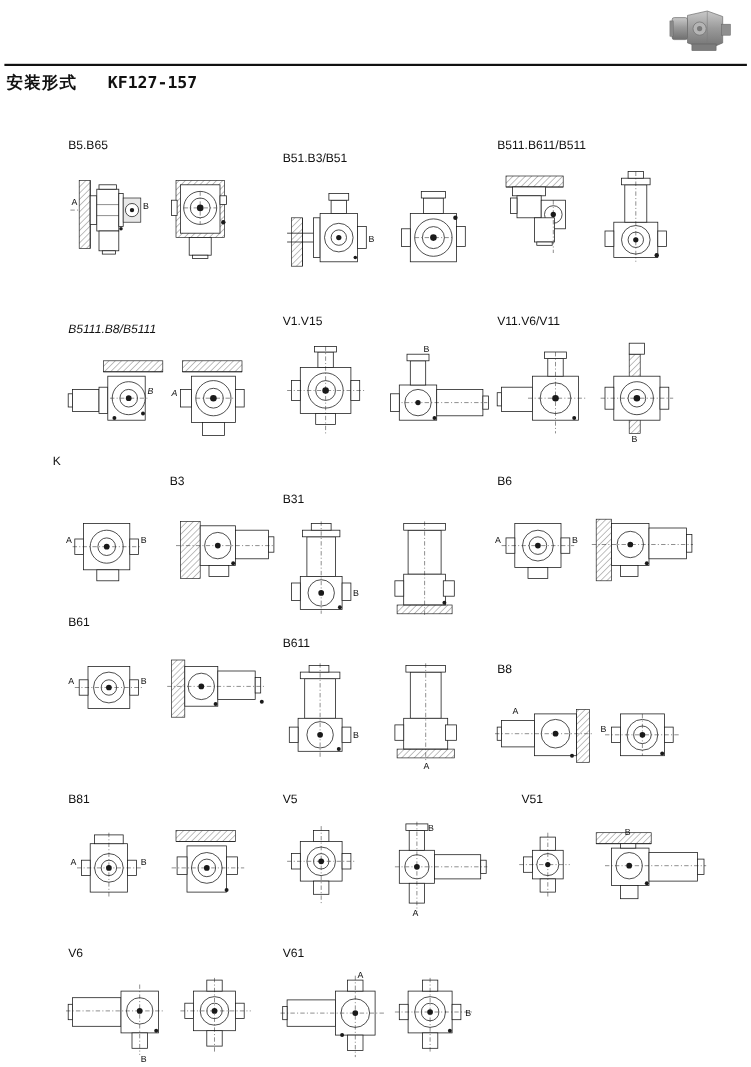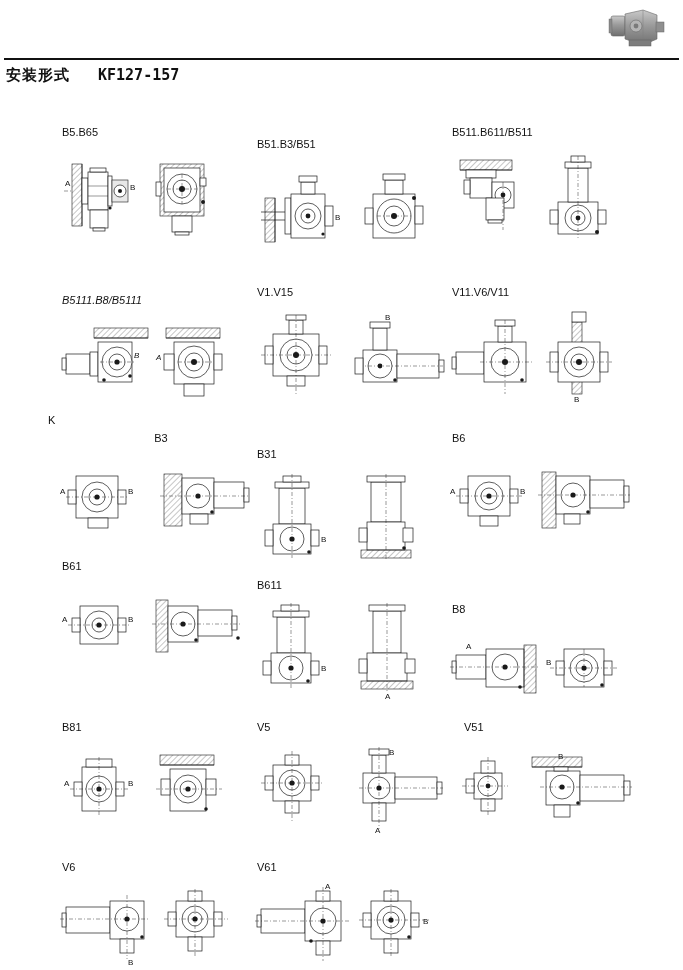--- a/index.html
+++ b/index.html
@@ -527,21 +527,21 @@
       <rect x="117" y="18" width="14" height="18" class="fillw"></rect>
       <rect x="114" y="12" width="20" height="6" class="fillw"></rect>
       <text class="lbl" x="134" y="18">B</text>
       <rect x="117" y="66" width="14" height="18" class="fillw"></rect>
       <text class="lbl" x="120" y="96">A</text>
       <line x1="124" y1="10" x2="124" y2="92" class="ln-dash"></line>
       <line x1="104" y1="51" x2="188" y2="51" class="ln-dash"></line>
     </svg>
   </div>
 
-  <div class="cell" style="left:462px; top:625px;">
+  <div class="cell" style="left:472px; top:625px;">
     <div class="cell-label">V51</div>
     <svg class="fig" viewBox="0 0 200 108">
       <rect x="12" y="36" width="28" height="26" class="fillw"></rect>
       <circle cx="26" cy="49" r="10" class="fillw"></circle>
       <circle cx="26" cy="49" r="2.4" class="fillk"></circle>
       <rect x="19" y="24" width="14" height="12" class="fillw"></rect>
       <rect x="19" y="62" width="14" height="12" class="fillw"></rect>
       <rect x="4" y="42" width="8" height="14" class="fillw"></rect>
       <line x1="26" y1="20" x2="26" y2="80" class="ln-dash"></line>
       <line x1="0" y1="49" x2="46" y2="49" class="ln-dash"></line>

